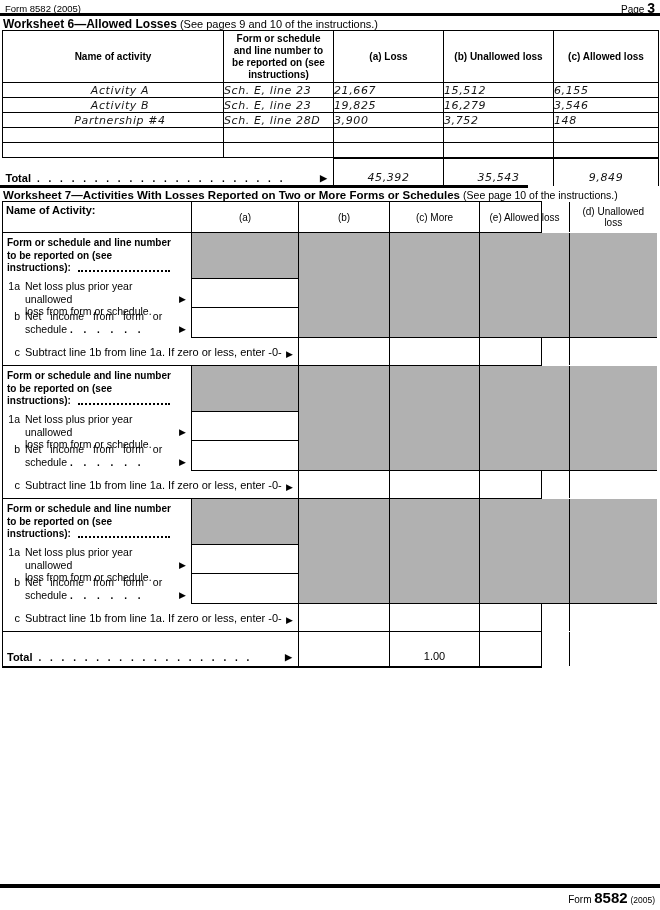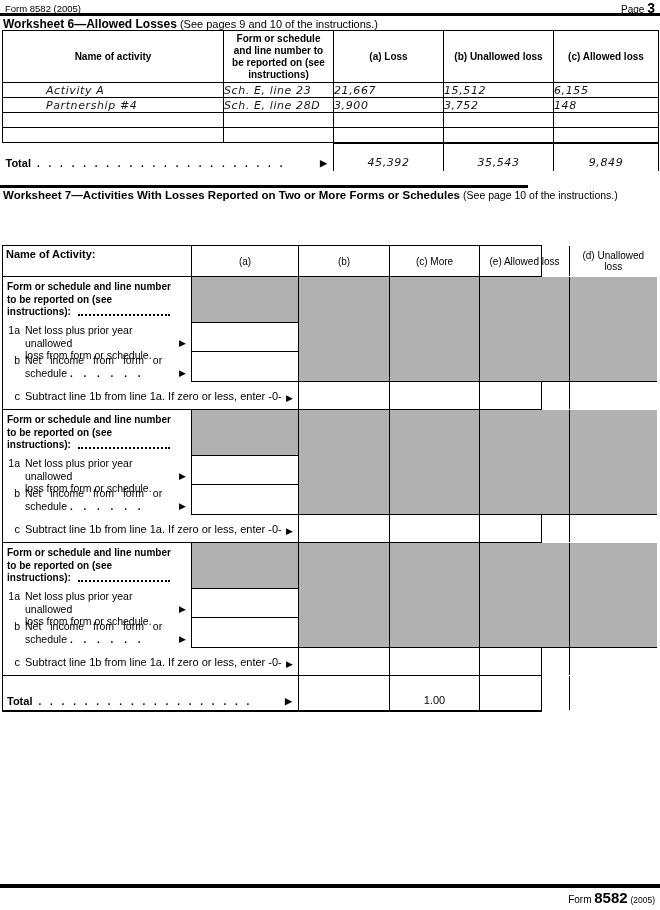--- a/index.html
+++ b/index.html
@@ -20,31 +20,31 @@
   
   .w6-title { position: absolute; left: 3px; top: 17px; font-size: 11px; white-space: nowrap; }
   .wtitle-bold { font-weight: bold; font-size: 12px; }
   .wtitle-note { font-size: 11px; margin-top: 44px; }
 
   
   table.w6 { position: absolute; left: 2px; top: 30px; width: 656px; border-collapse: collapse; table-layout: fixed; }
   .w6 th, .w6 td { border: 1px solid #000; padding: 0; overflow: hidden; }
   .w6 thead th { height: 52px; font-size: 10px; font-weight: bold; line-height: 12px; text-align: center; vertical-align: middle; padding: 1px 5px; }
   .w6 td.d { height: 15px; font-size: 11px; text-align: left; vertical-align: middle; }
-  .w6 td.d.nm { text-align: left; padding-left: 43px; }
+  .w6 td.d.nm { text-align: center; padding-left: 14px; }
   .hw { font-family: "DejaVu Sans", sans-serif; font-style: italic; letter-spacing: 0.6px; color: #151515; font-size: 11px; }
   .w6 tr.total td { border: none; height: 28px; vertical-align: bottom; }
   .w6 tr.total td.tcell { border-left: 1px solid #000; border-right: 1px solid #000; border-top: 2px solid #000; text-align: center; padding-bottom: 2px; }
   .total-flex { display: flex; align-items: flex-end; font-size: 11px; font-weight: bold; padding: 0 6px 2px 3px; }
   .dots { flex: 1; overflow: hidden; white-space: nowrap; font-weight: bold; letter-spacing: 3px; margin: 0 6px; font-size: 10px; }
   .arrow { font-size: 9px; line-height: 11px; }
 
   
   .w7bar { position: absolute; left: 0; top: 185px; width: 528px; height: 16px; border-top: 3px solid #000; padding: 1px 0 0 3px; font-size: 11px; white-space: nowrap; }
-  .w7 { position: absolute; left: 2px; top: 201px; width: 540px; border: 1.2px solid #000; border-bottom: 2.5px solid #000; margin-top: 44px; }
+  .w7 { position: absolute; left: 2px; top: 201px; width: 540px; border: 1.2px solid #000; border-bottom: 2.5px solid #000; }
   .gridcols { display: grid; grid-template-columns: 189px 107px 91px 90px 90px 86.6px; }
   .w7head { height: 31px; border-bottom: 1.5px solid #000; }
   .w7head > div { border-right: 1px solid #000; font-size: 10px; line-height: 11px; display: flex; align-items: center; justify-content: center; text-align: center; padding: 1px 4px; }
   .w7head > div:last-child { border-right: none; }
   .w7head .hname { align-items: flex-start; justify-content: flex-start; text-align: left; font-weight: bold; font-size: 11px; padding: 3px 3px; }
 
   .block { grid-template-rows: 46px 29px 30px 27px; border-bottom: 1px solid #000; }
   .shade { background: #b1b1b1; }
   .br { border-right: 1px solid #000; }
   .bb { border-bottom: 1px solid #000; }
@@ -121,20 +121,27 @@
     </thead>
     <tbody>
       <tr>
         <td class="d nm hw">Activity A</td>
         <td class="d hw">Sch. E, line 23</td>
         <td class="d hw">21,667</td>
         <td class="d hw">15,512</td>
         <td class="d hw">6,155</td>
       </tr>
       <tr>
+        <td class="d nm hw">Activity B</td>
+        <td class="d hw">Sch. E, line 23</td>
+        <td class="d hw">19,825</td>
+        <td class="d hw">16,279</td>
+        <td class="d hw">3,546</td>
+      </tr>
+      <tr>
         <td class="d nm hw">Partnership #4</td>
         <td class="d hw">Sch. E, line 28D</td>
         <td class="d hw">3,900</td>
         <td class="d hw">3,752</td>
         <td class="d hw">148</td>
       </tr>
       <tr>
         <td class="d nm hw"></td>
         <td class="d hw"></td>
         <td class="d hw"></td>

